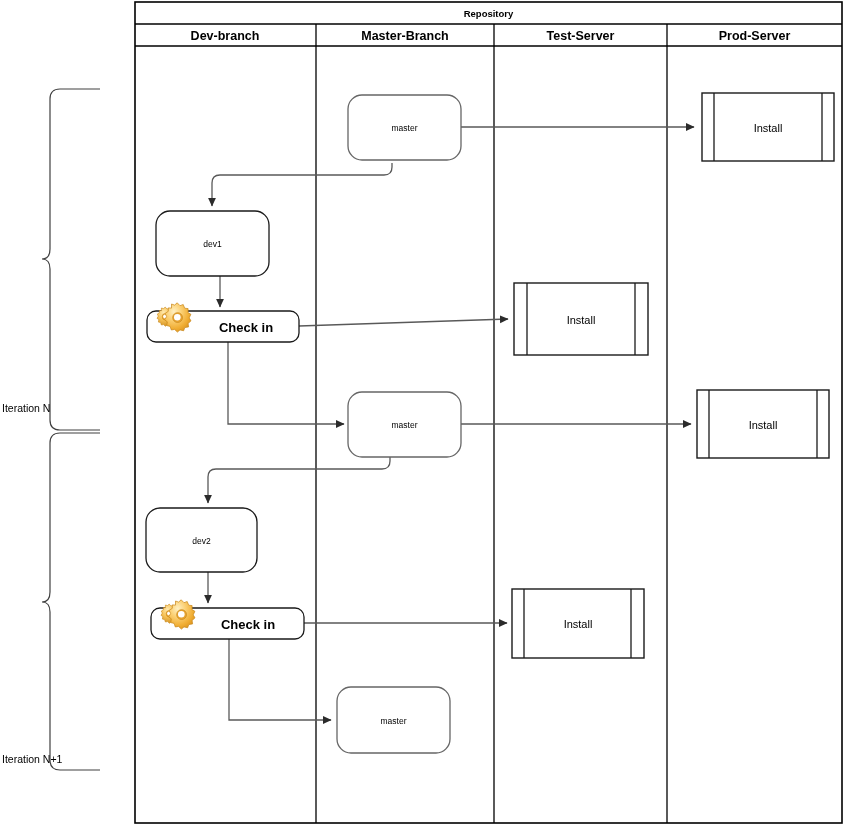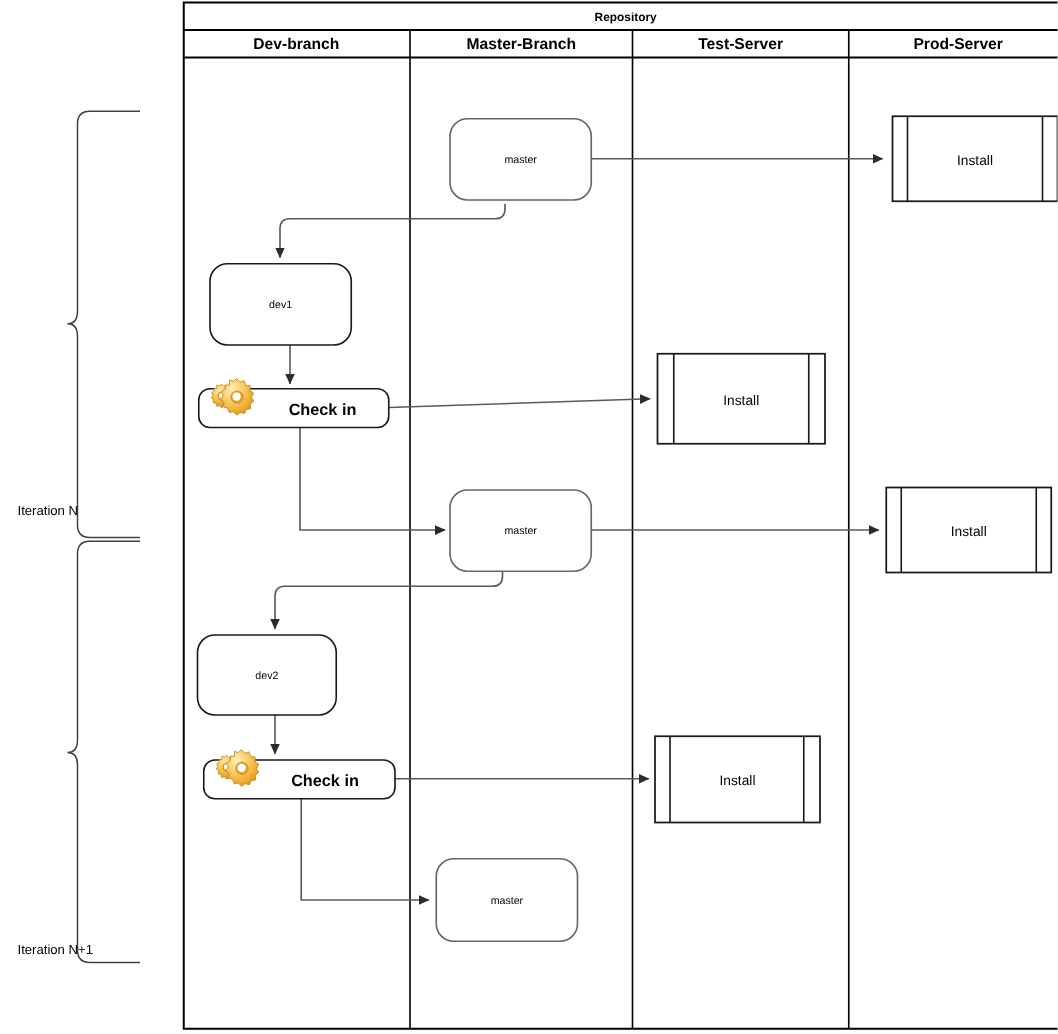--- a/index.html
+++ b/index.html
@@ -9,21 +9,21 @@
   }
   body {
     width: 846px;
     height: 827px;
     font-family: "Liberation Sans", sans-serif;
     position: relative;
     overflow: hidden;
   }
   #stage {
     position: absolute;
-    left: 12px; top: 0;
+    left: 0; top: 0;
     width: 816px;
     height: 827px;
     text-align: center;
   }
   svg#diagram {
     position: absolute;
     left: 0; top: 0;
     width: 846px;
     height: 827px;
   }

